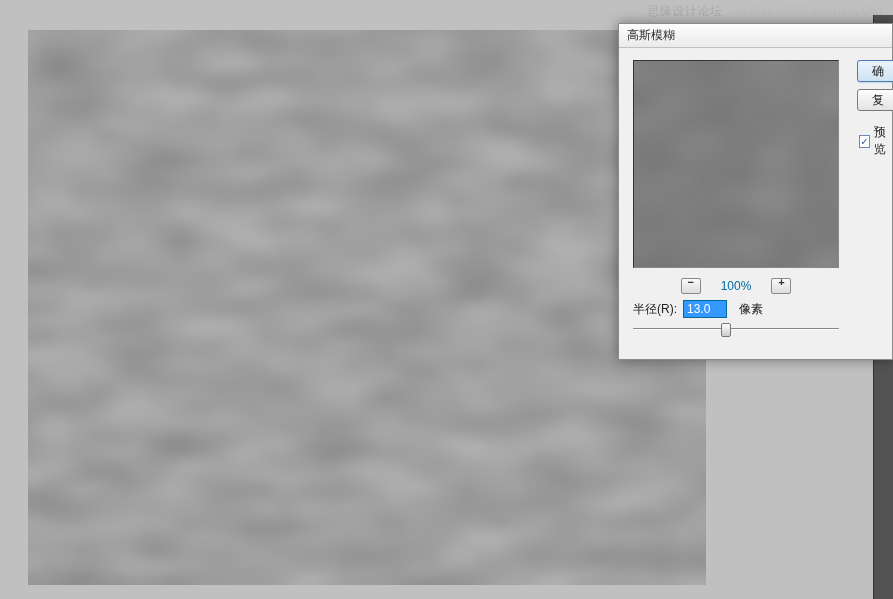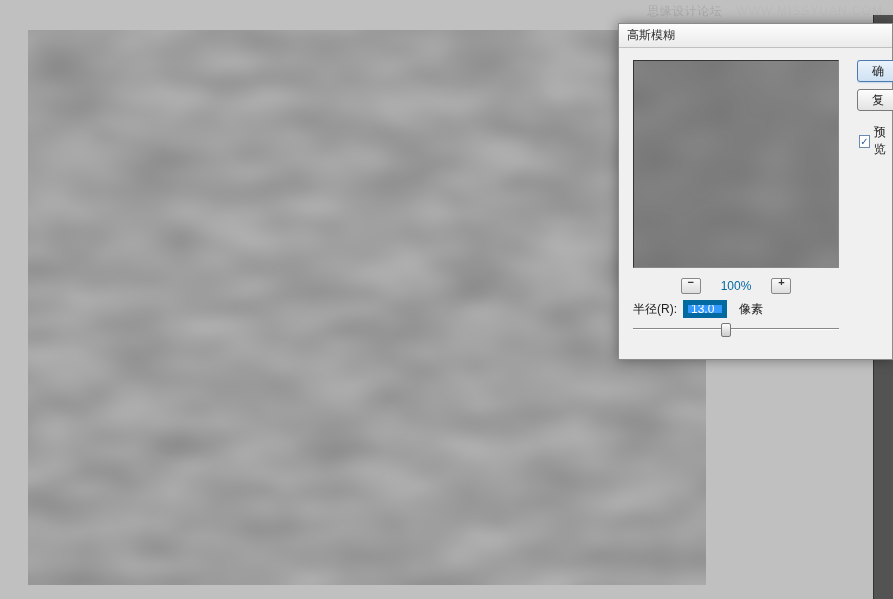--- a/index.html
+++ b/index.html
@@ -46,21 +46,21 @@
       background: linear-gradient(#fafafa, #ddd); display: flex;
       align-items: center; justify-content: center; font-size: 11px; color: #333;
       cursor: pointer; position: relative;
     }
     .zoom-btn span { position: relative; top: -4px; font-weight: bold; }
     .zoom-label { font-size: 12px; color: #0369a1; }
     .radius-row {
       margin-top: 6px; display: flex; align-items: flex-end; gap: 6px; font-size: 12px; color: #222;
     }
     .radius-input {
-      width: 44px; height: 18px; border: 5px solid #0369a1; background: #fff;
+      width: 44px; height: 18px; border: 1px solid #0369a1; background: #fff;
       color: #000; font-size: 12px; padding: 1px 3px;
     }
     .radius-input.selected {
       background: #3399ff; color: #fff;
     }
     .unit-label { margin-left: 6px; font-family: Liberation Serif, serif; }
     .slider-track {
       margin-top: 10px; width: 206px; height: 2px; background: #aaa;
       border-top: 1px solid #888; border-bottom: 1px solid #fff; position: relative;
     }

